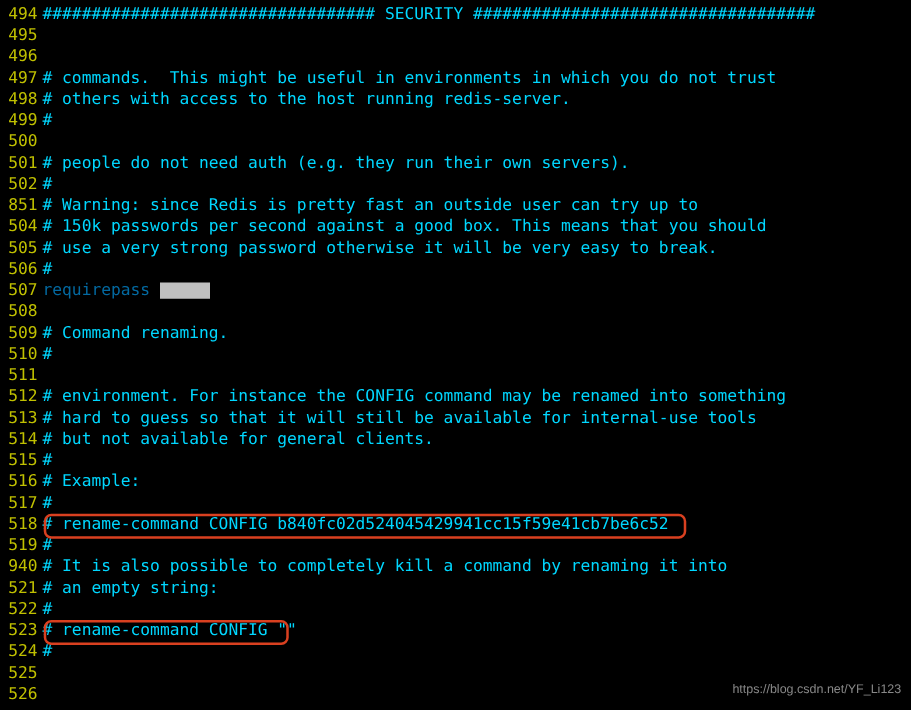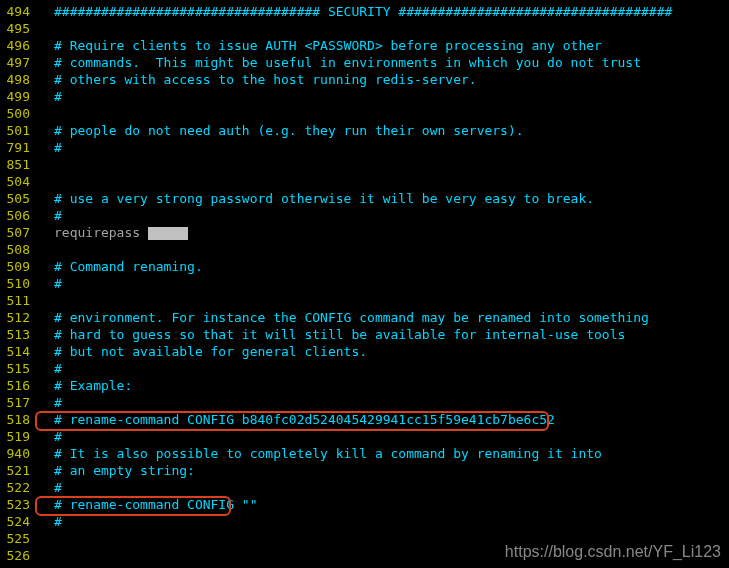--- a/index.html
+++ b/index.html
@@ -17,26 +17,26 @@
       padding: 3px 0 0 0;
     }
     .line {
       display: flex;
       white-space: pre;
     }
     .gutter {
       color: #c0c000;
       width: 30px;
       text-align: right;
-      margin-right: 24px;
+      margin-right: 4px;
       flex-shrink: 0;
       user-select: none;
     }
     .comment { color: #00d7ff; }
-    .code { color: #a3a3a3; }
+    .code { color: #0369a1; }
     .redacted {
       display: inline-block;
       width: 40px;
       height: 13px;
       background: #c0c0c0;
       vertical-align: middle;
     }
     .highlight-box {
       position: absolute;
       border: 2px solid #d94020;
@@ -54,38 +54,38 @@
       top: 496px;
       width: 196px;
       height: 20px;
     }
     .watermark {
       position: absolute;
       right: 8px;
       bottom: 8px;
       color: #888;
       font-family: Arial, sans-serif;
-      font-size: 16px;
+      font-size: 10px;
     }
   </style>
 </head>
 <body>
 
 <div class="editor" id="editor">
     <div class="line"><span class="gutter">494</span><span class="comment">################################## SECURITY ###################################</span></div>
     <div class="line"><span class="gutter">495</span><span class="comment"></span></div>
-    <div class="line"><span class="gutter">496</span><span class="comment"># Require clients to issue AUTH &lt;PASSWORD&gt; before processing any other</span></div>
+    <div class="line"><span class="gutter">496</span></div>
     <div class="line"><span class="gutter">497</span><span class="comment"># commands.  This might be useful in environments in which you do not trust</span></div>
     <div class="line"><span class="gutter">498</span><span class="comment"># others with access to the host running redis-server.</span></div>
     <div class="line"><span class="gutter">499</span><span class="comment">#</span></div>
     <div class="line"><span class="gutter">500</span></div>
     <div class="line"><span class="gutter">501</span><span class="comment"># people do not need auth (e.g. they run their own servers).</span></div>
-    <div class="line"><span class="gutter">791</span><span class="comment">#</span></div>
-    <div class="line"><span class="gutter">851</span></div>
-    <div class="line"><span class="gutter">504</span></div>
+    <div class="line"><span class="gutter">502</span><span class="comment">#</span></div>
+    <div class="line"><span class="gutter">851</span><span class="comment"># Warning: since Redis is pretty fast an outside user can try up to</span></div>
+    <div class="line"><span class="gutter">504</span><span class="comment"># 150k passwords per second against a good box. This means that you should</span></div>
     <div class="line"><span class="gutter">505</span><span class="comment"># use a very strong password otherwise it will be very easy to break.</span></div>
     <div class="line"><span class="gutter">506</span><span class="comment">#</span></div>
     <div class="line"><span class="gutter">507</span><span class="code">requirepass <span class="redacted"></span></span></div>
     <div class="line"><span class="gutter">508</span><span class="comment"></span></div>
     <div class="line"><span class="gutter">509</span><span class="comment"># Command renaming.</span></div>
     <div class="line"><span class="gutter">510</span><span class="comment">#</span></div>
     <div class="line"><span class="gutter">511</span></div>
     <div class="line"><span class="gutter">512</span><span class="comment"># environment. For instance the CONFIG command may be renamed into something</span></div>
     <div class="line"><span class="gutter">513</span><span class="comment"># hard to guess so that it will still be available for internal-use tools</span></div>
     <div class="line"><span class="gutter">514</span><span class="comment"># but not available for general clients.</span></div>

